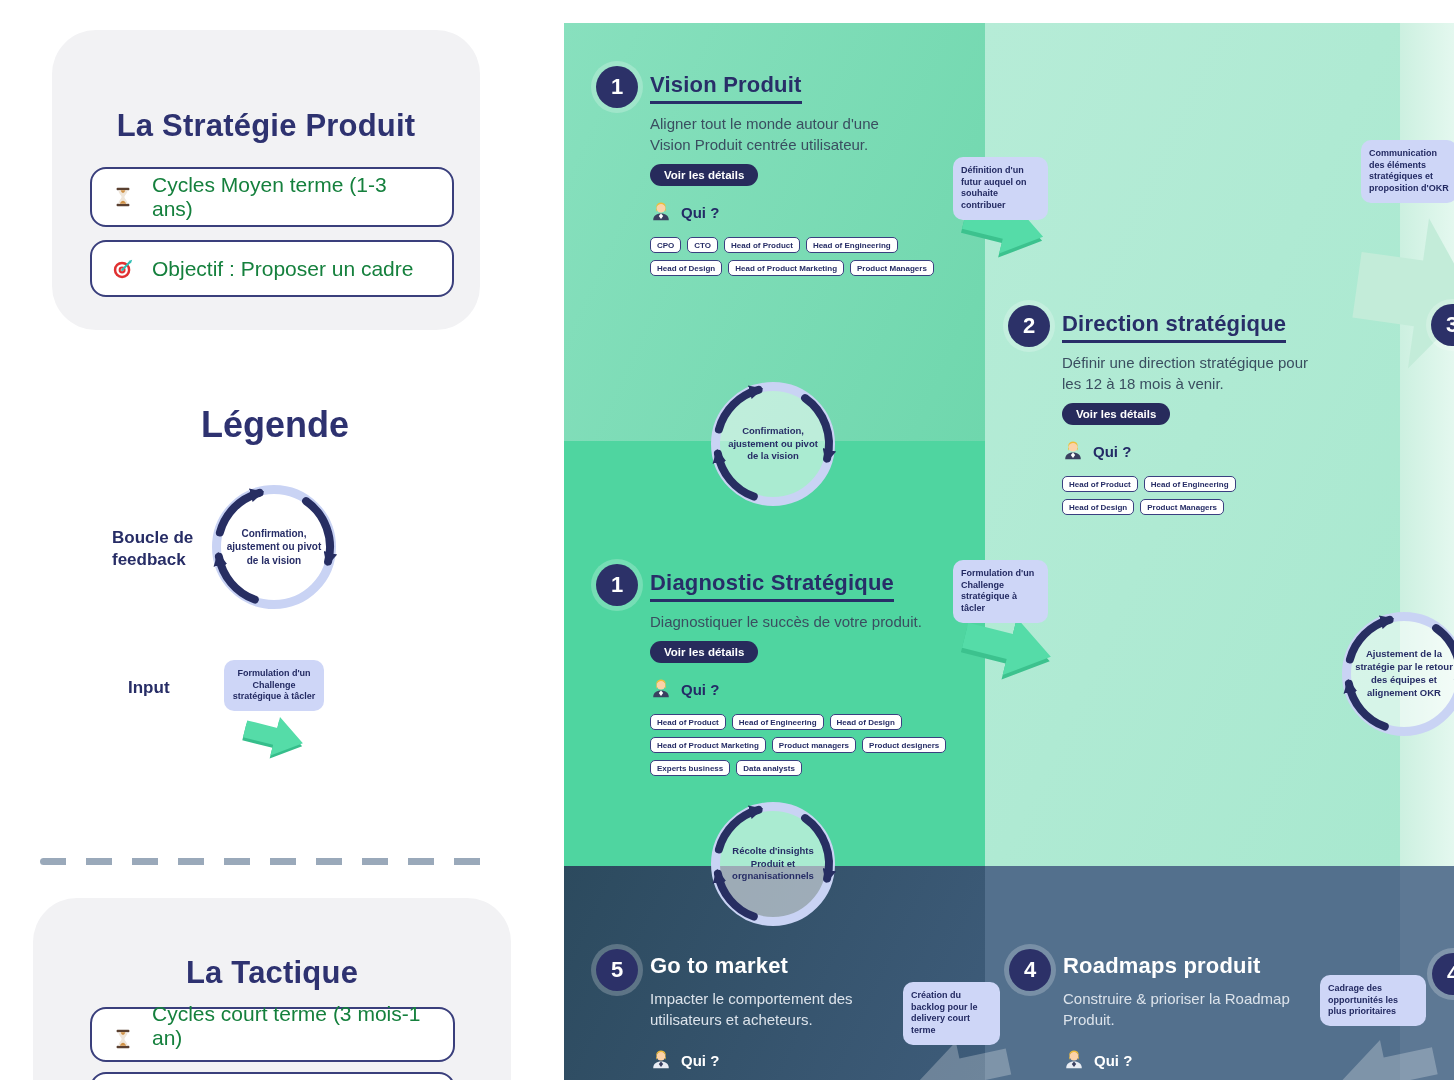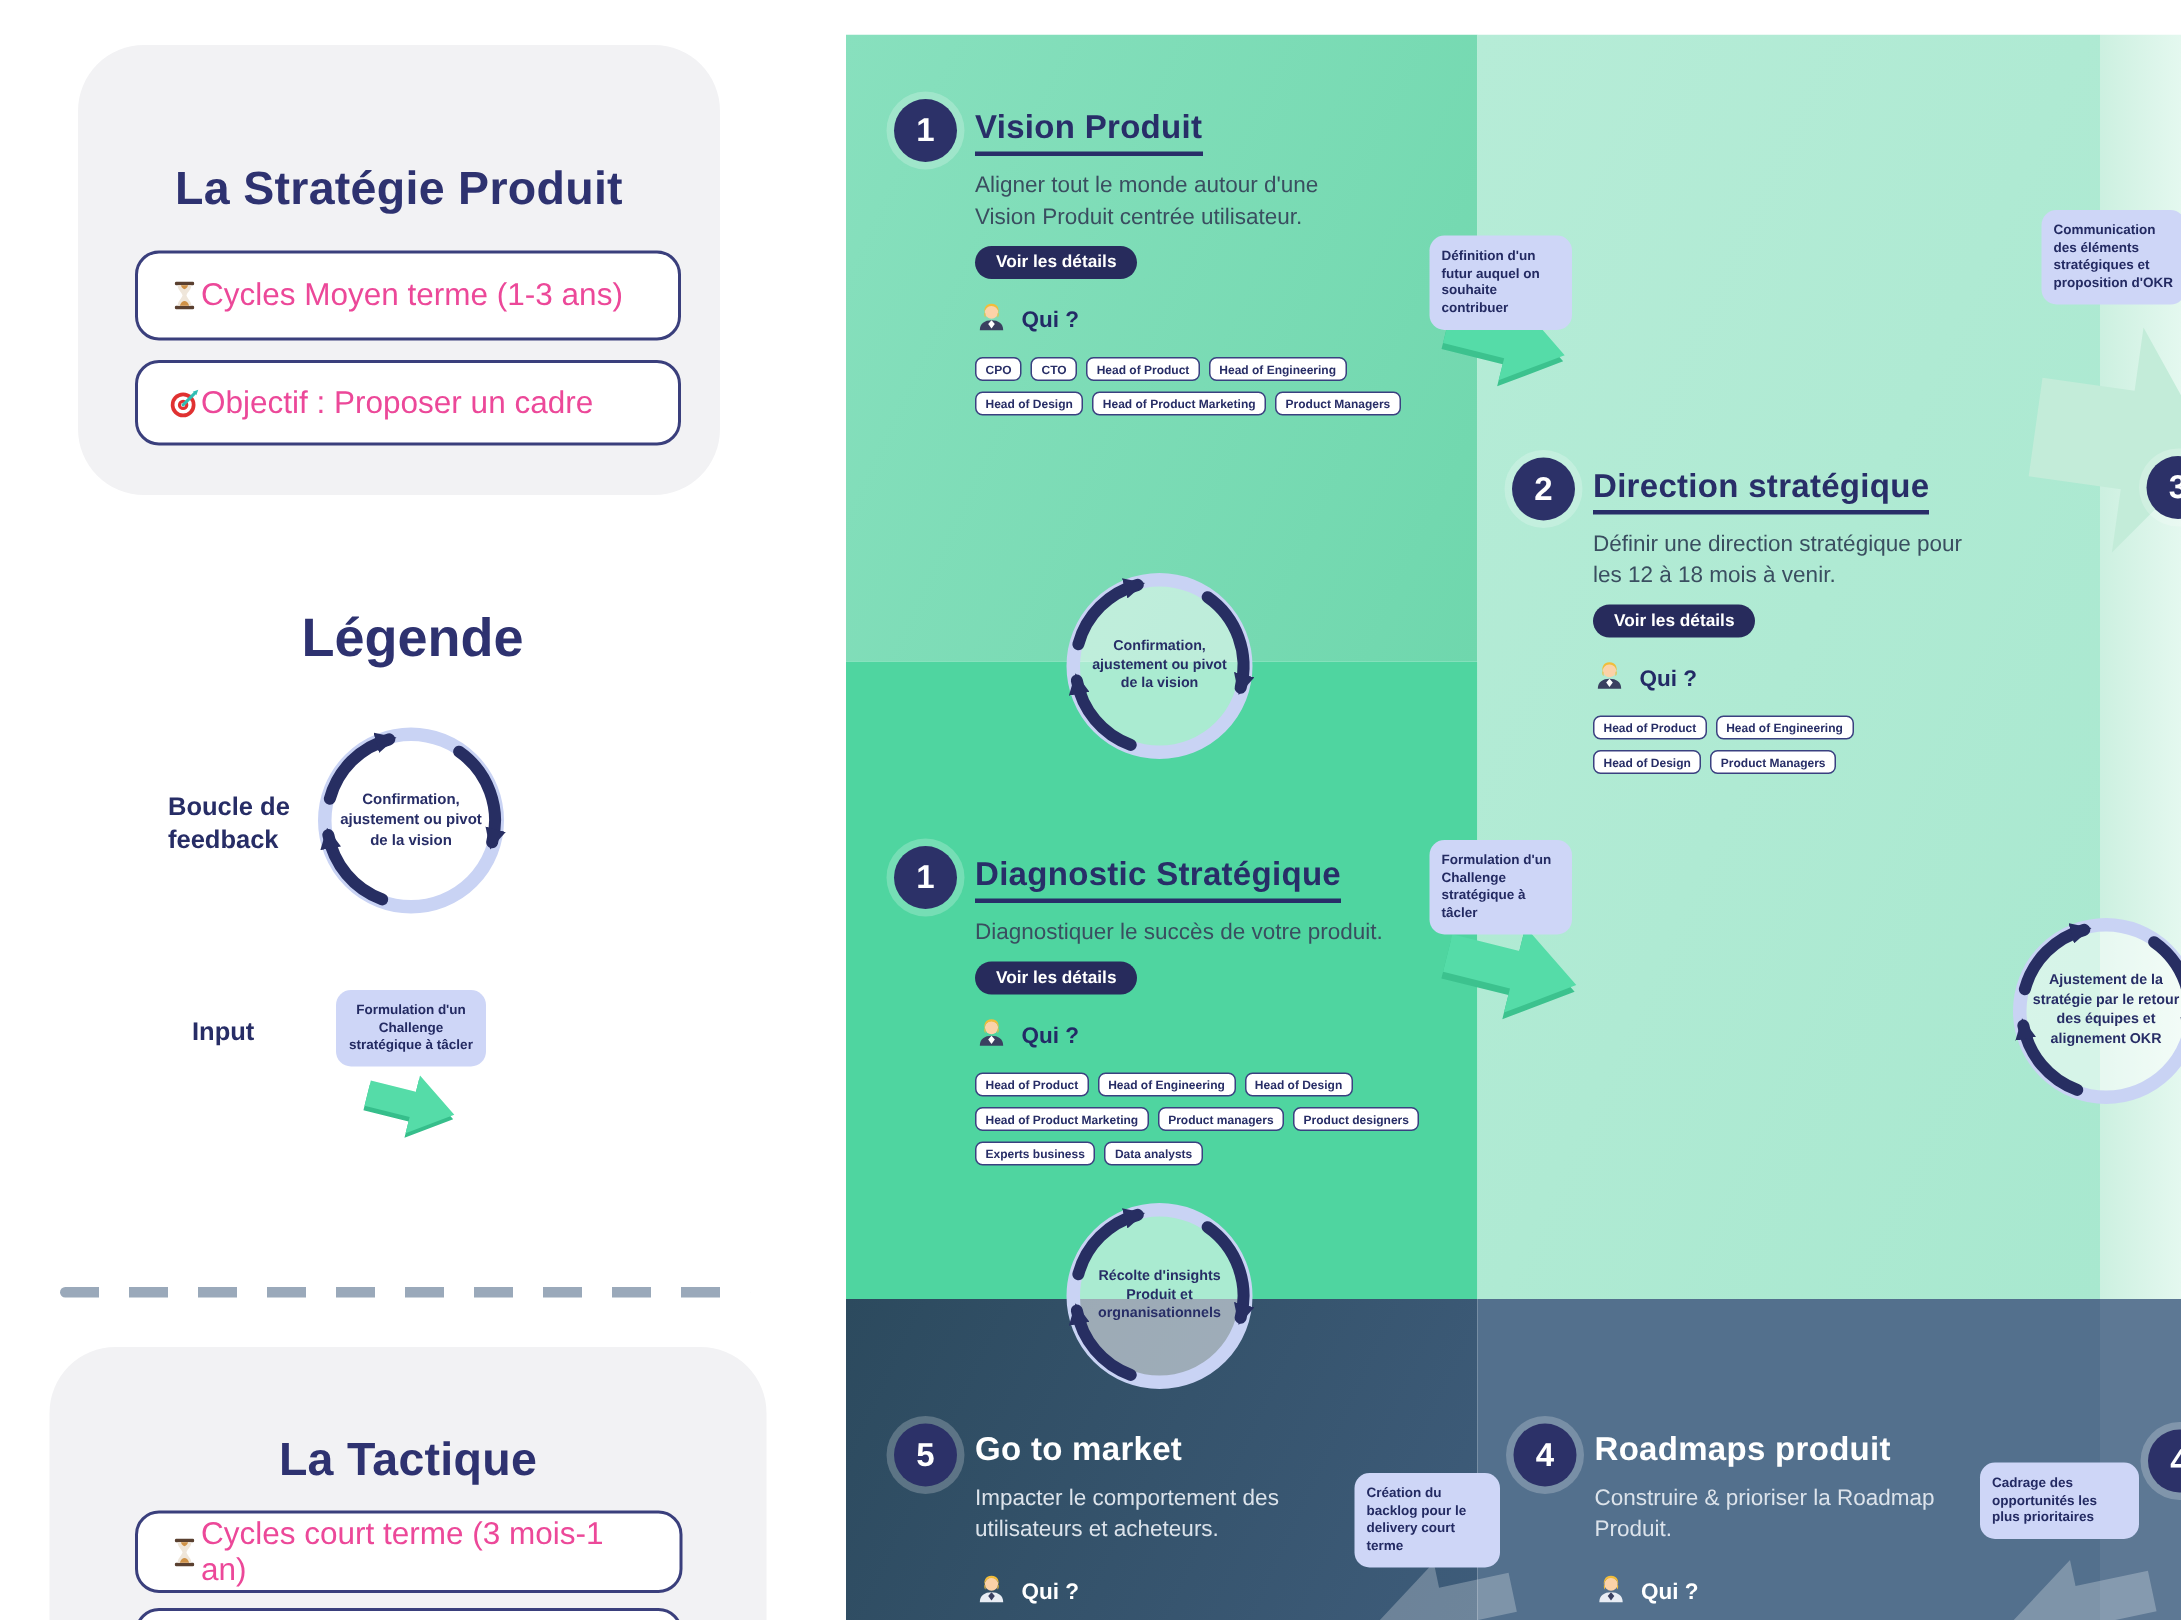--- a/index.html
+++ b/index.html
@@ -2,21 +2,21 @@
 <html><head>
 <meta charset="utf-8">
 <style>
   html,body{margin:0;padding:0;background:#fff;}
   body{font-family:"Liberation Sans",sans-serif;}
   #stage{position:relative;width:1454px;height:1080px;overflow:hidden;background:#ffffff;}
 
   
   .panel-card{position:absolute;background:#f2f2f4;border-radius:44px;}
   .panel-title{position:absolute;width:100%;text-align:center;font-weight:800;color:#2e3270;font-size:31px;letter-spacing:.2px;}
-  .pill{position:absolute;display:flex;align-items:center;gap:0;background:#ffffff;border:2px solid#3a3f7c;border-radius:16px;padding:10px 20px;color:#ec4899;font-size:21px;box-sizing:border-box;}
+  .pill{position:absolute;display:flex;align-items:center;gap:18px;background:#ffffff;border:2px solid#3a3f7c;border-radius:16px;padding:10px 20px;color:#15803d;font-size:21px;box-sizing:border-box;}
   .pill .ic{display:flex;align-items:center;}
 
   .legend-title{position:absolute;left:120px;top:404px;width:310px;text-align:center;font-weight:800;color:#2e3270;font-size:36px;}
   .legend-label{position:absolute;font-weight:800;color:#272d66;font-size:17px;line-height:1.3;}
 
   
   .loop{position:absolute;width:124px;height:124px;border:9px solid #c9d3f4;border-radius:50%;background:rgba(255,255,255,.52);box-sizing:border-box;display:flex;align-items:center;justify-content:center;}
   .loop svg.arr{position:absolute;left:-9px;top:-9px;width:124px;height:124px;overflow:visible;}
   .loop-text{position:relative;width:100px;text-align:center;font-weight:800;color:#272d66;font-size:9.5px;line-height:1.35;}
 
@@ -112,21 +112,21 @@
   <svg viewBox="0 0 100 76" width="62" height="48">
         <polygon points="2,29 52,29 52,11 98,43 52,75 52,57 2,57" fill="#36be8b"></polygon>
         <polygon points="2,24 52,24 52,6 98,38 52,70 52,52 2,52" fill="#55dca8"></polygon>
       </svg>
 </div>
 
 <div class="dash-divider"></div>
 
 <div class="panel-card" style="left:33px;top:898px;width:478px;height:230px;">
   <div class="panel-title" style="top:57px;">La Tactique</div>
-  <div class="pill" style="left:57px;top:109px;width:365px;height:55px;">
+  <div class="pill" style="left:57px;top:109px;width:365px;height:55px;align-items:flex-end;">
     <span class="ic">
       <svg viewBox="0 0 24 24" width="22" height="22">
             <rect x="5" y="2" width="14" height="2.6" rx="1" fill="#5a4030"></rect>
             <rect x="5" y="19.4" width="14" height="2.6" rx="1" fill="#5a4030"></rect>
             <path d="M7 4.6 h10 c0 3.2-2.6 4.6-3.6 7.4 1 2.8 3.6 4.2 3.6 7.4 H7 c0-3.2 2.6-4.6 3.6-7.4 C9.6 9.2 7 7.8 7 4.6 z" fill="#efe6da"></path>
             <path d="M8.6 19.4 c.8-2.4 2.2-3.4 3.4-3.4 s2.6 1 3.4 3.4 z" fill="#cf9146"></path>
             <path d="M9.4 4.6 h5.2 c-.6 1.8-1.6 2.8-2.6 2.8 s-2-1-2.6-2.8z" fill="#cf9146"></path>
           </svg>
     </span>
     <span>Cycles court terme (3 mois-1 an)</span>

